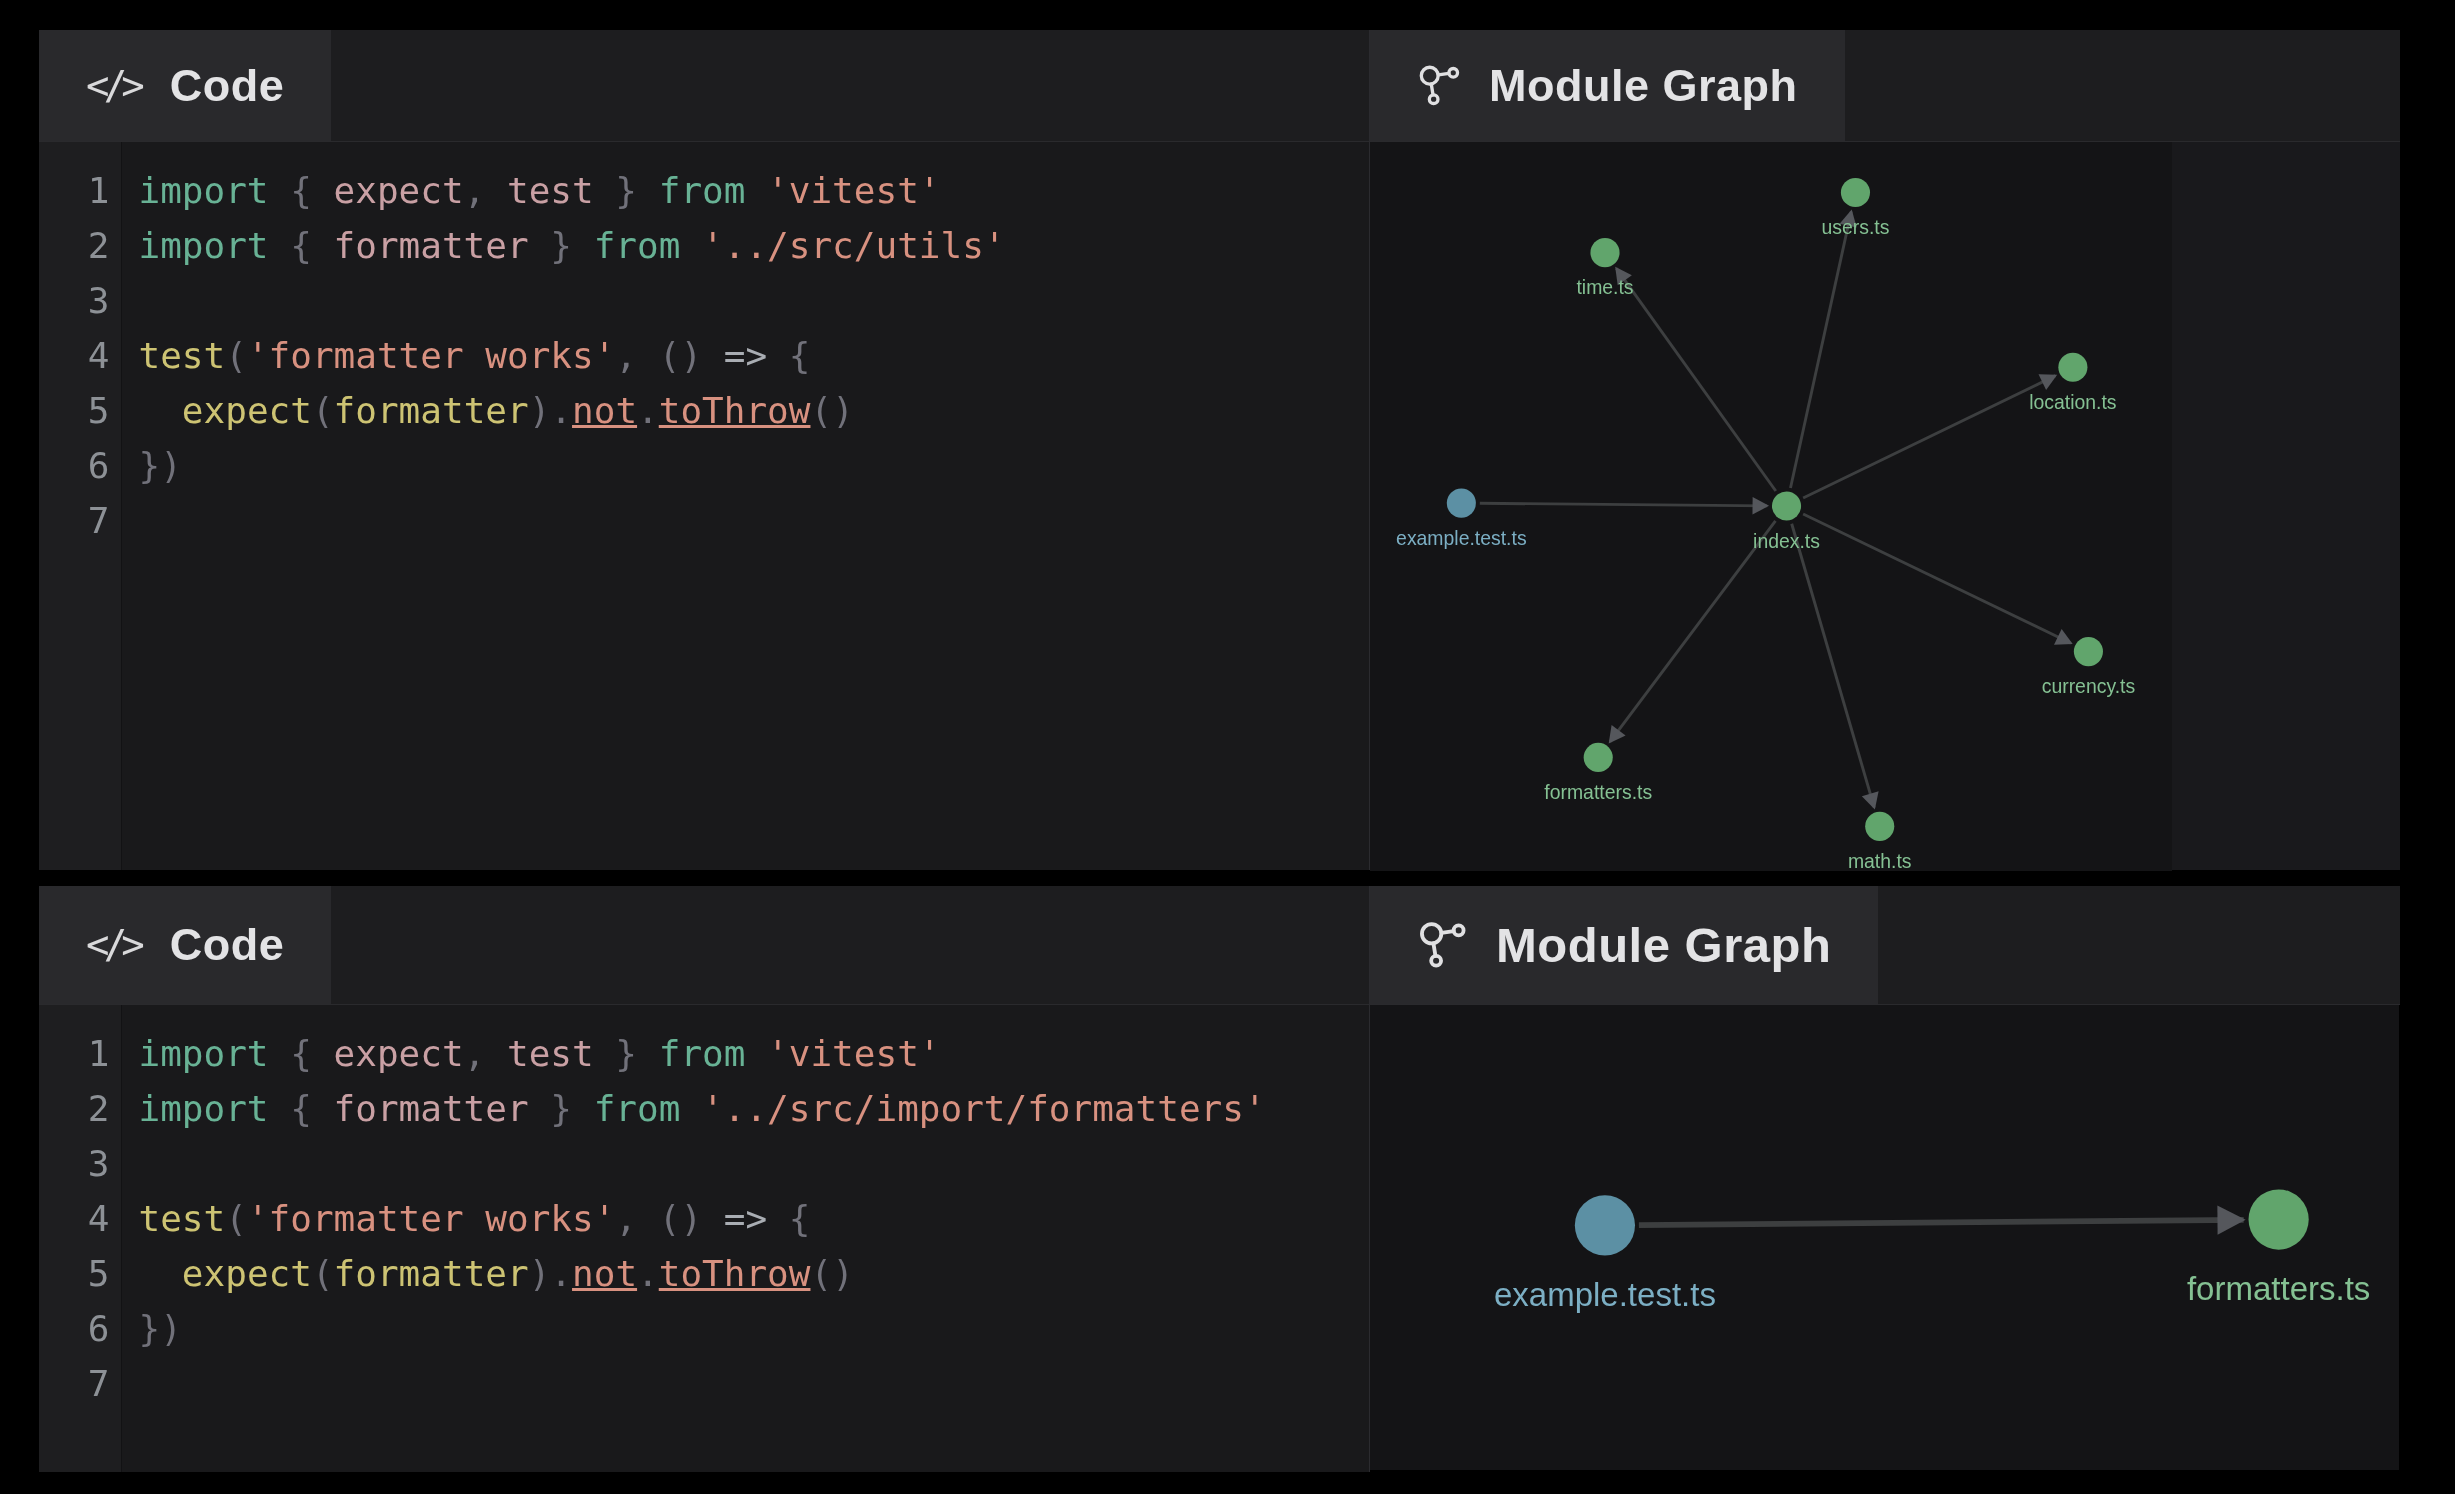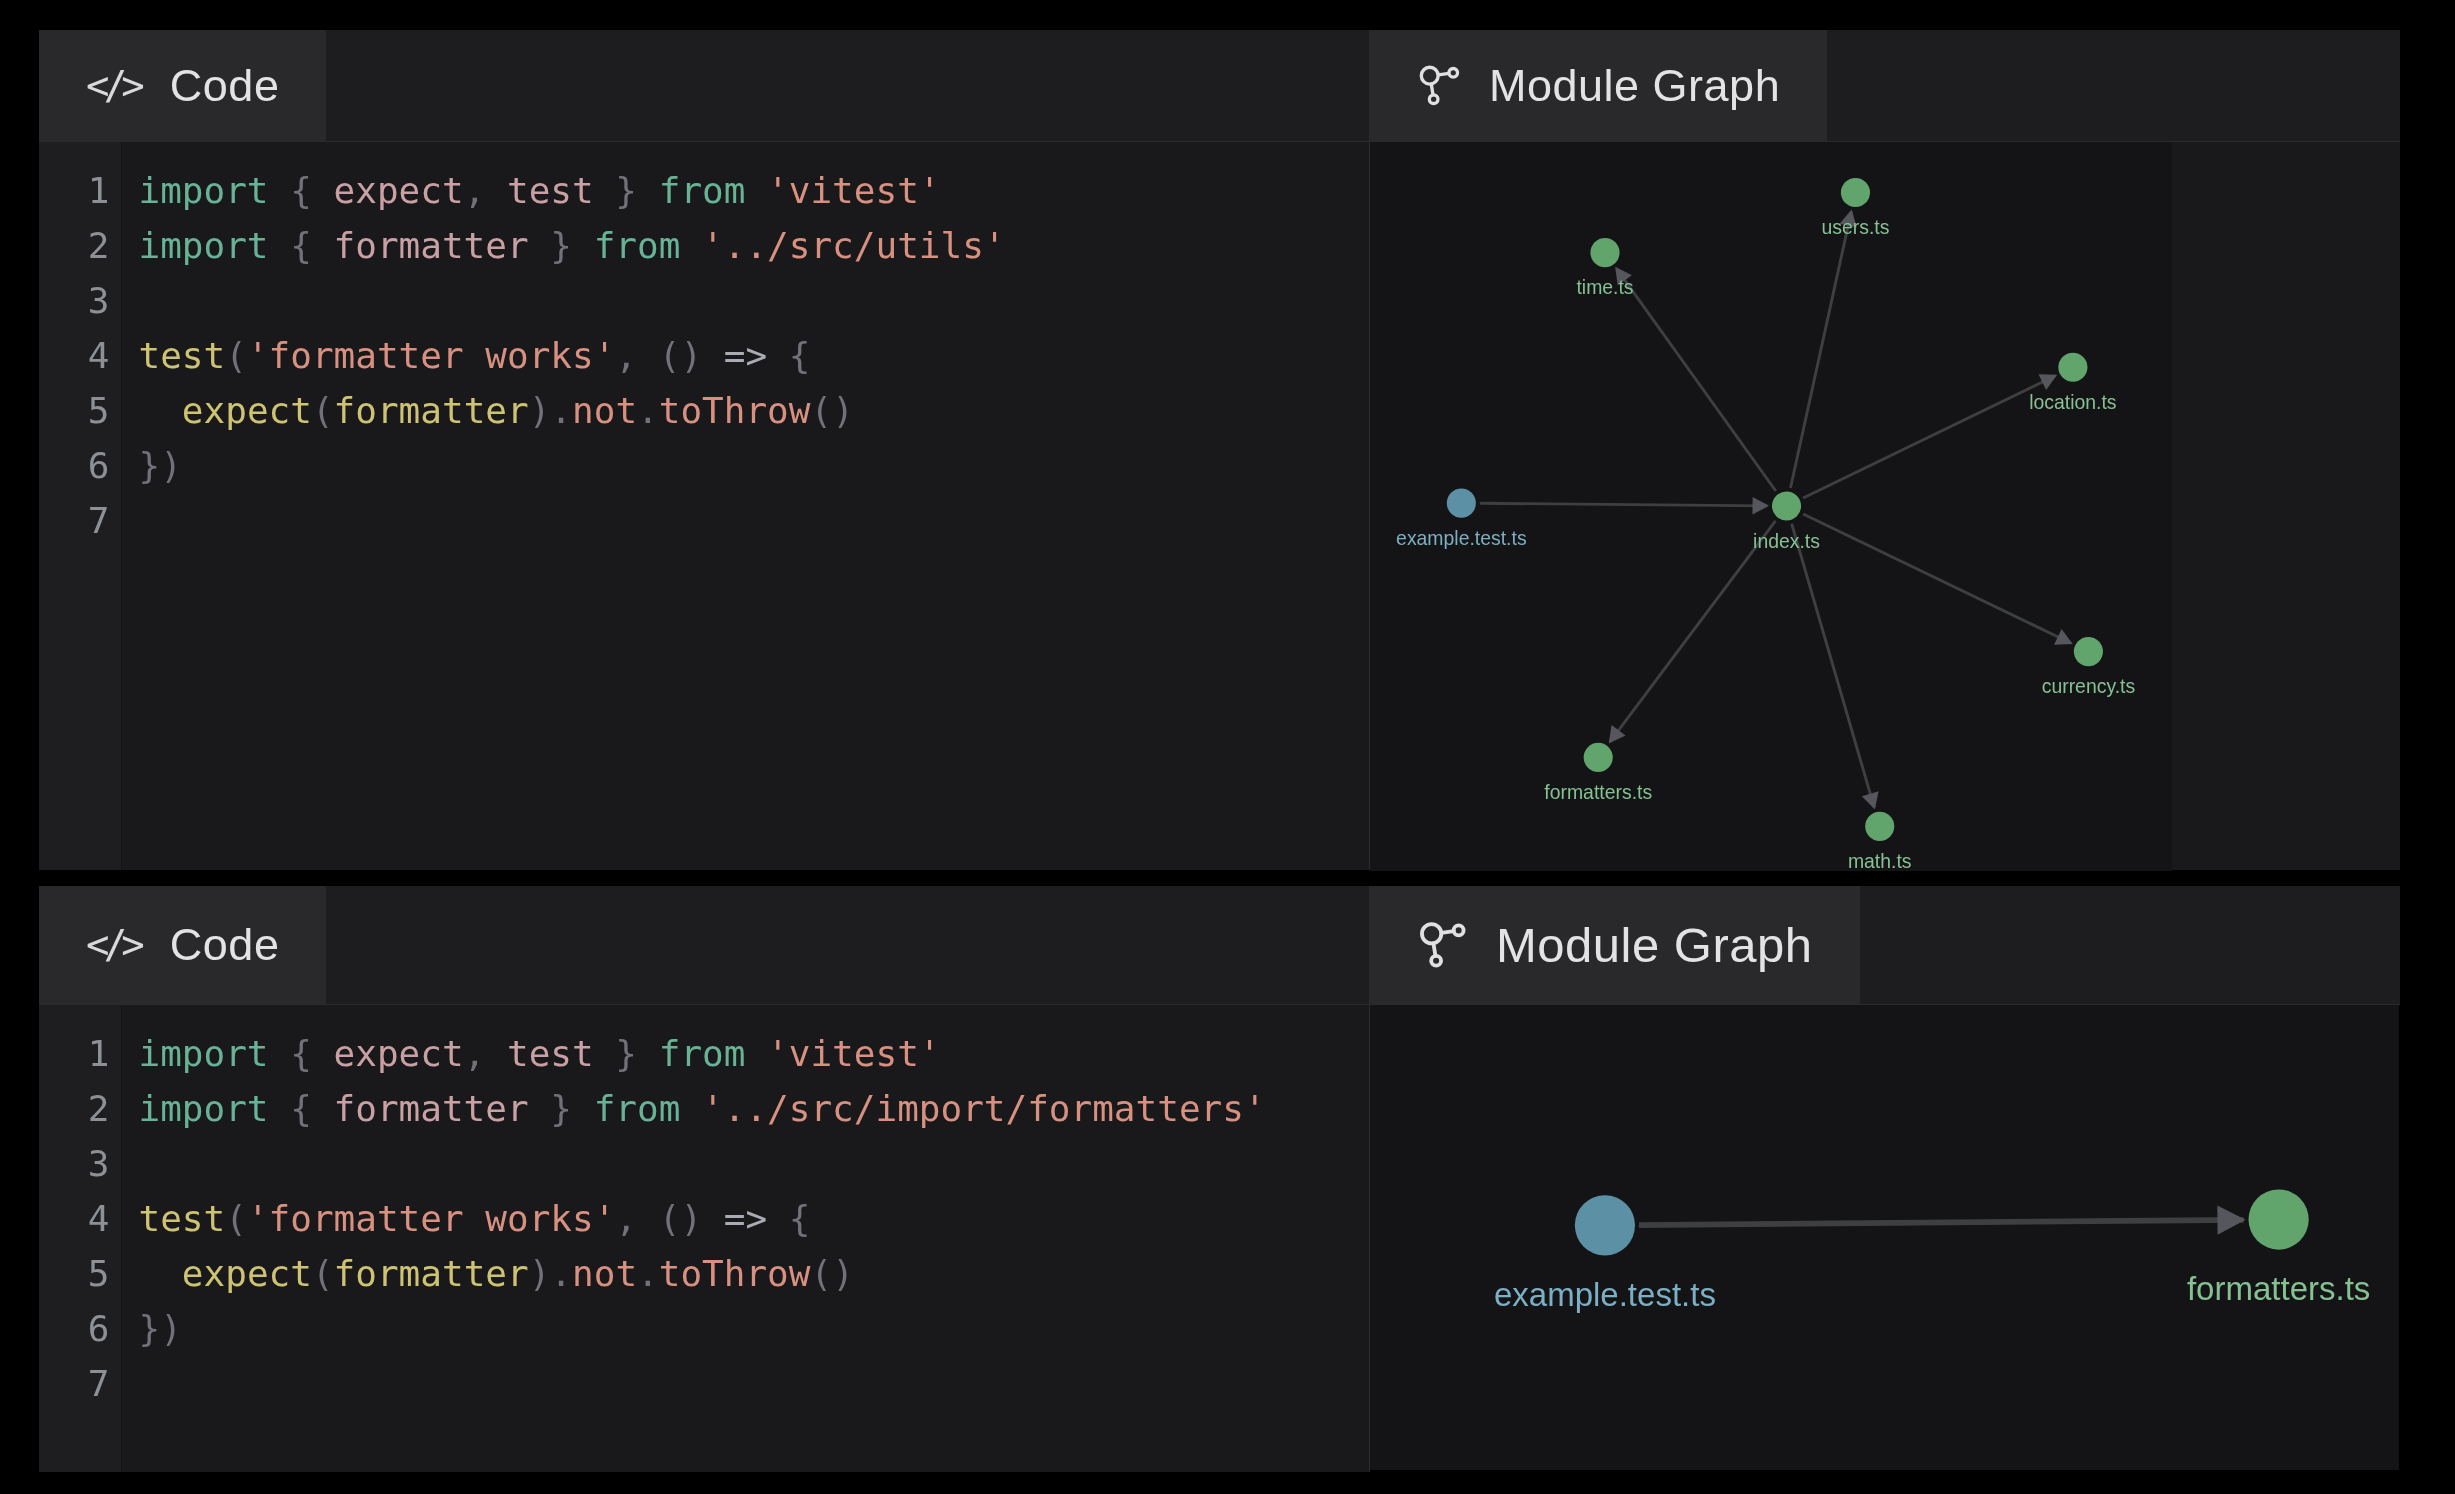--- a/index.html
+++ b/index.html
@@ -22,21 +22,21 @@
     flex: none; height: 112px; background: #1d1d1f;
     display: flex; align-items: stretch;
     border-bottom: 1.9px solid #2a2a2d; box-sizing: border-box;
   }
   .row2 .panel-header { height: 119px; }
   .tab {
     display: flex; align-items: center; gap: 25px;
     padding: 0 47px; background: #29292c; cursor: pointer;
   }
   .tab-label {
-    color: #e3e3e5; font-size: 45px; font-weight: 400; letter-spacing: 0.5px;
+    color: #e3e3e5; font-size: 45px; font-weight: 700; letter-spacing: 0.5px;
     white-space: nowrap;
   }
   .row2 .graph-panel .tab-label { font-size: 49px; }
   .code-icon {
     font-family: "DejaVu Sans Mono", monospace; font-size: 39px;
     color: #d9d9db; letter-spacing: -5.8px; padding-right: 5.8px;
   }
   .graph-icon { width: 47px; height: 47px; }
   .row2 .graph-panel .graph-icon { width: 54px; height: 54px; }
   .graph-icon circle, .graph-icon line {
@@ -58,21 +58,21 @@
     flex: none; width: 84px; box-sizing: border-box;
     text-align: right; padding-right: 13.6px;
     color: var(--c-line_number, #8d9196);
   }
   .linecode { padding-left: 15.5px; }
 
   .tk-kw   { color: var(--c-keyword, #68b295); }
   .tk-var  { color: var(--c-variable, #c9a0a4); }
   .tk-str  { color: var(--c-string, #d89180); }
   .tk-fn   { color: var(--c-func, #cdc373); }
-  .tk-prop { color: var(--c-property, #d89180); }
+  .tk-prop { color: var(--c-property, #d89180); text-decoration: underline; }
   .tk-pun  { color: var(--c-punct, #71717a); }
   .tk-arw  { color: var(--c-arrow_op, #a9adb3); }
 
   .graph-body { flex: 1; display: flex; min-height: 0; }
   .graph-svg { display: block; background: #141416; flex: none; }
   .graph-filler { flex: 1; background: #19191c; }
   .graph-label {
     font-family: "Liberation Sans", sans-serif;
   }
 </style>

